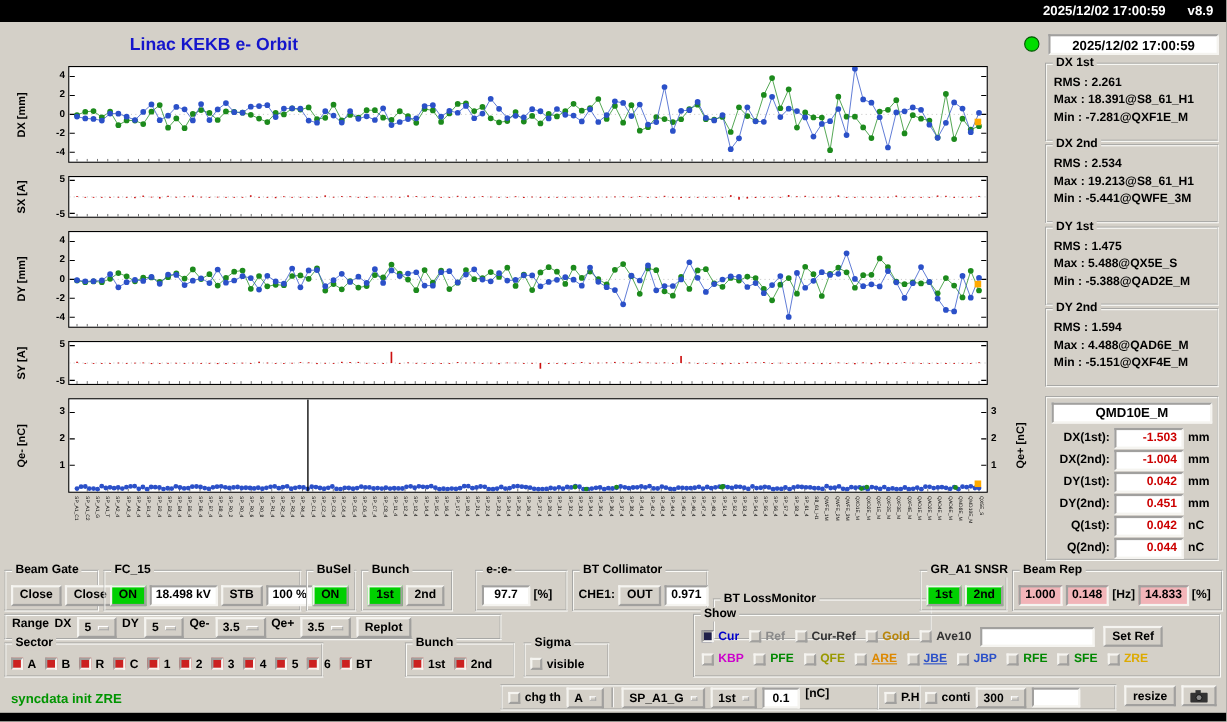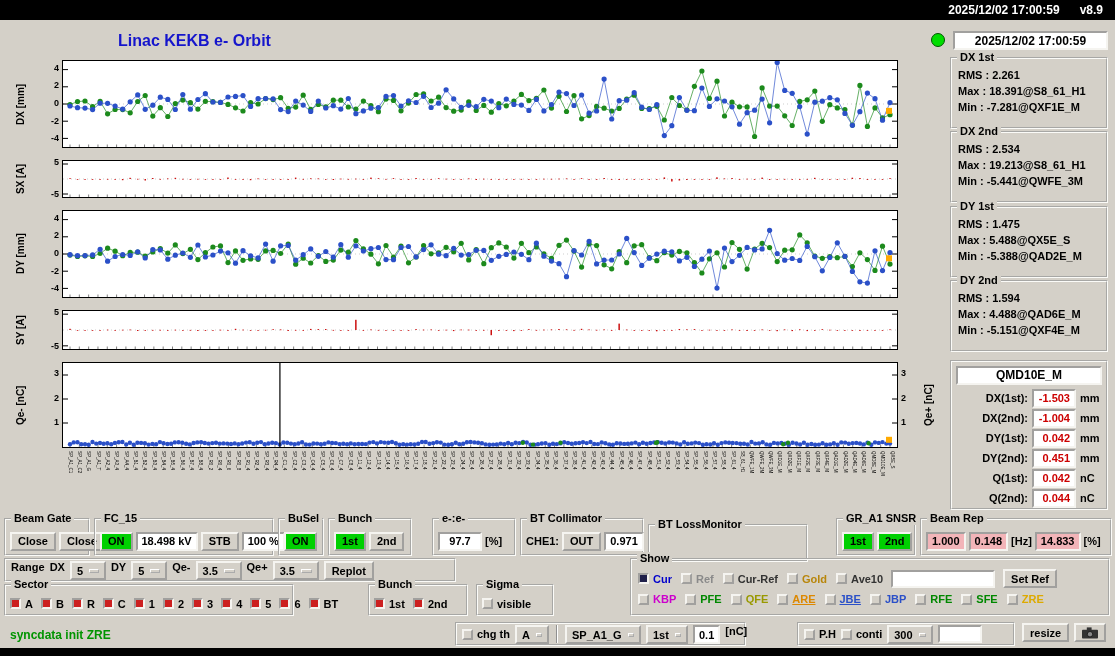--- a/index.html
+++ b/index.html
@@ -55,21 +55,21 @@
   .cbrow{display:inline-flex;gap:9px;align-items:center}
   .srow{display:flex;align-items:center;gap:8px}
   
   .sgroup{position:absolute;left:950px;width:158px;height:72px;border:2px groove #fbfbf8;padding:8px 6px 0}
   .sline{font-size:11px;font-weight:bold;line-height:16px;white-space:nowrap}
   .qmd{position:absolute;left:950px;top:340px;width:158px;height:150px;border:2px groove #fbfbf8;padding:4px}
   .qmd-title{background:#fff;border:2px inset #f5f4f0;text-align:center;font-size:12px;
     font-weight:bold;height:19px;line-height:15px;margin-bottom:3px}
   .qmd-row{display:flex;align-items:center;gap:4px;height:20px}
   .qlab{flex:1;text-align:right;font-size:11px;font-weight:bold;white-space:nowrap}
-  .qval{width:44px;justify-content:flex-end}
+  .qval{width:63px;justify-content:flex-end}
   .qunit{width:22px;font-size:11px;font-weight:bold}
   .statusmsg{font-size:12px;font-weight:bold;color:#009400;white-space:nowrap}
   .vsep{width:2px;height:18px;border-left:1px solid #909090;border-right:1px solid #fff;margin:0 2px}
   .bargroup{position:absolute;border:2px groove #fbfbf8;display:flex;gap:5px;padding:1px 5px}
 </style>
 </head>
 <body>
 
 <div class="screen">
 
@@ -1726,21 +1726,21 @@
       </div>
     </div>
     <div class="group" style="left:520px;top:498px;width:124px;height:38px">
       <span class="gtitle">BT Collimator</span>
       <div class="gcontent">
         <span class="lbl">CHE1:</span>
         <button class="btn">OUT</button>
         <span class="valbox">0.971</span>
       </div>
     </div>
-    <div class="group" style="left:648px;top:504px;width:160px;height:38px">
+    <div class="group" style="left:648px;top:524px;width:199px;height:38px">
       <span class="gtitle">BT LossMonitor</span>
     </div>
     <div class="group" style="left:836px;top:498px;width:80px;height:38px">
       <span class="gtitle">GR_A1 SNSR</span>
       <div class="gcontent">
         <button class="btn green">1st</button>
         <button class="btn green">2nd</button>
       </div>
     </div>
     <div class="group" style="left:920px;top:498px;width:192px;height:38px">
@@ -1920,21 +1920,21 @@
       <div class="gcontent" style="padding-top:9px">
         <span class="cb">
             <span class="ind"></span>
             <span class="cblab">visible</span>
           </span>
       </div>
     </div>
 
     <div class="abs statusmsg" style="left:10px;top:608px">syncdata init ZRE</div>
 
-    <div class="bargroup" style="left:455px;top:602px;width:291px;height:24px">
+    <div class="bargroup" style="left:455px;top:602px;width:382px;height:24px">
       <span class="cb">
           <span class="ind"></span>
           <span class="cblab">chg th</span>
         </span>
       <span class="opt" style="width:34px">
           <span>A</span>
           <span class="dash"></span>
         </span>
       <span class="vsep"></span>
       <span class="opt" style="width:76px">

